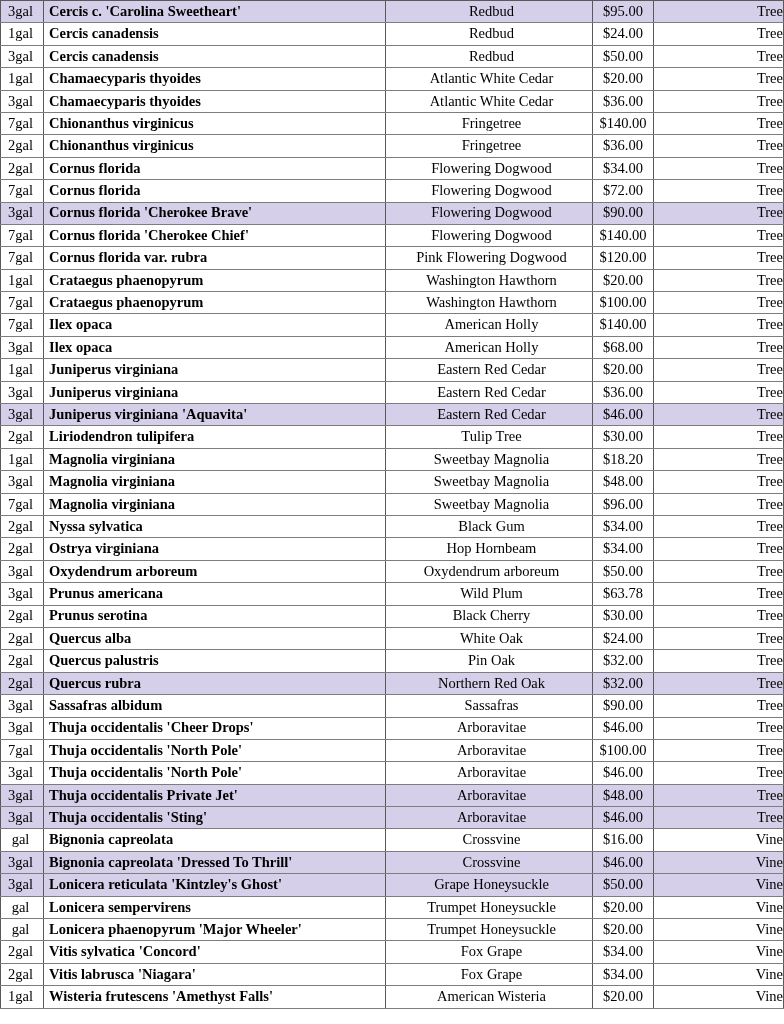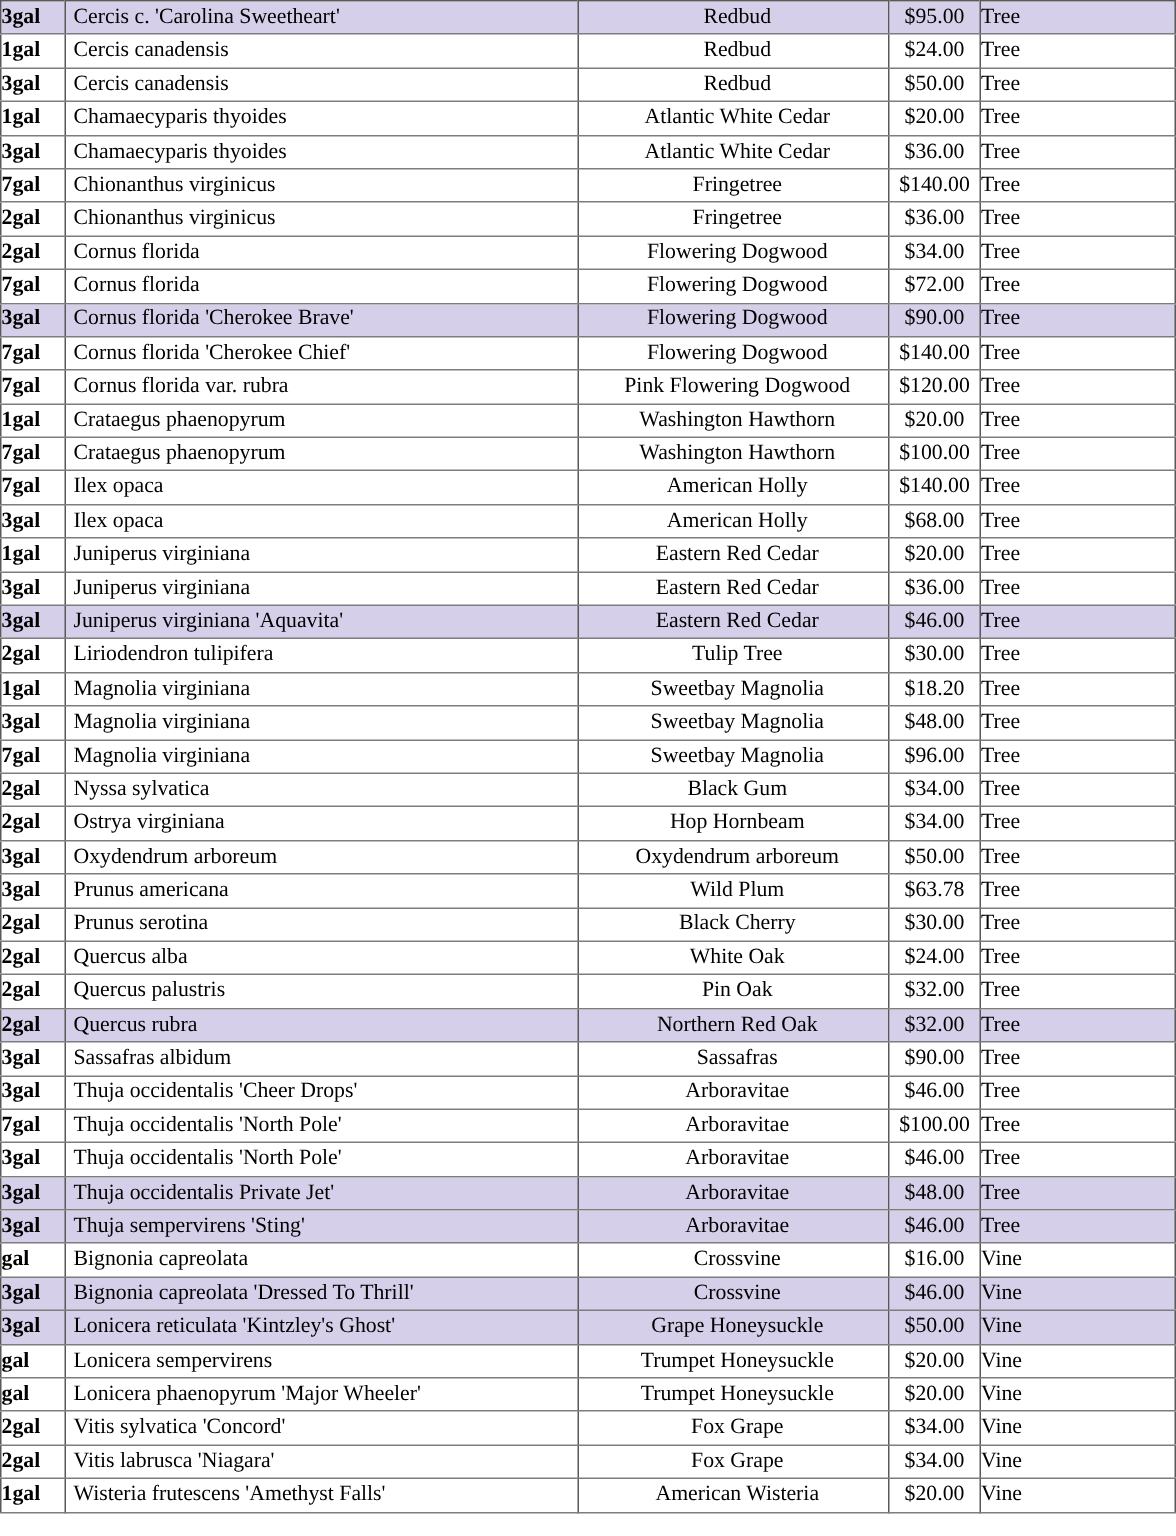--- a/index.html
+++ b/index.html
@@ -38,38 +38,38 @@
     line-height: 1.0;
     padding: 1px 0 2px 0;
     white-space: nowrap;
     overflow: hidden;
     vertical-align: middle;
     background: #ffffff;
   }
   #plant-table td:last-child { border-right: none; }
 
   #plant-table td.size {
-    text-align: left;
+    text-align: center;
     padding-right: 3px;
-    font-weight: bold;
   }
   #plant-table td.bot {
     text-align: left;
     padding-left: 5px;
+    font-weight: bold;
   }
   #plant-table td.com {
     text-align: center;
     padding-left: 5px;
   }
   #plant-table td.price {
     text-align: center;
     margin-top: 40px;
   }
   #plant-table td.type {
-    text-align: left;
+    text-align: right;
   }
   #plant-table tr.hl td {
     background: #d5cfe9;
   }
 </style>
 </head>
 <body>
 
 <table id="plant-table">
   <colgroup>
@@ -327,21 +327,21 @@
       </tr>
       <tr class="hl">
         <td class="size">3gal</td>
         <td class="bot">Thuja occidentalis Private Jet'</td>
         <td class="com">Arboravitae</td>
         <td class="price">$48.00</td>
         <td class="type">Tree</td>
       </tr>
       <tr class="hl">
         <td class="size">3gal</td>
-        <td class="bot">Thuja sempervirens 'Sting'</td>
+        <td class="bot">Thuja occidentalis 'Sting'</td>
         <td class="com">Arboravitae</td>
         <td class="price">$46.00</td>
         <td class="type">Tree</td>
       </tr>
       <tr>
         <td class="size">gal</td>
         <td class="bot">Bignonia capreolata</td>
         <td class="com">Crossvine</td>
         <td class="price">$16.00</td>
         <td class="type">Vine</td>

